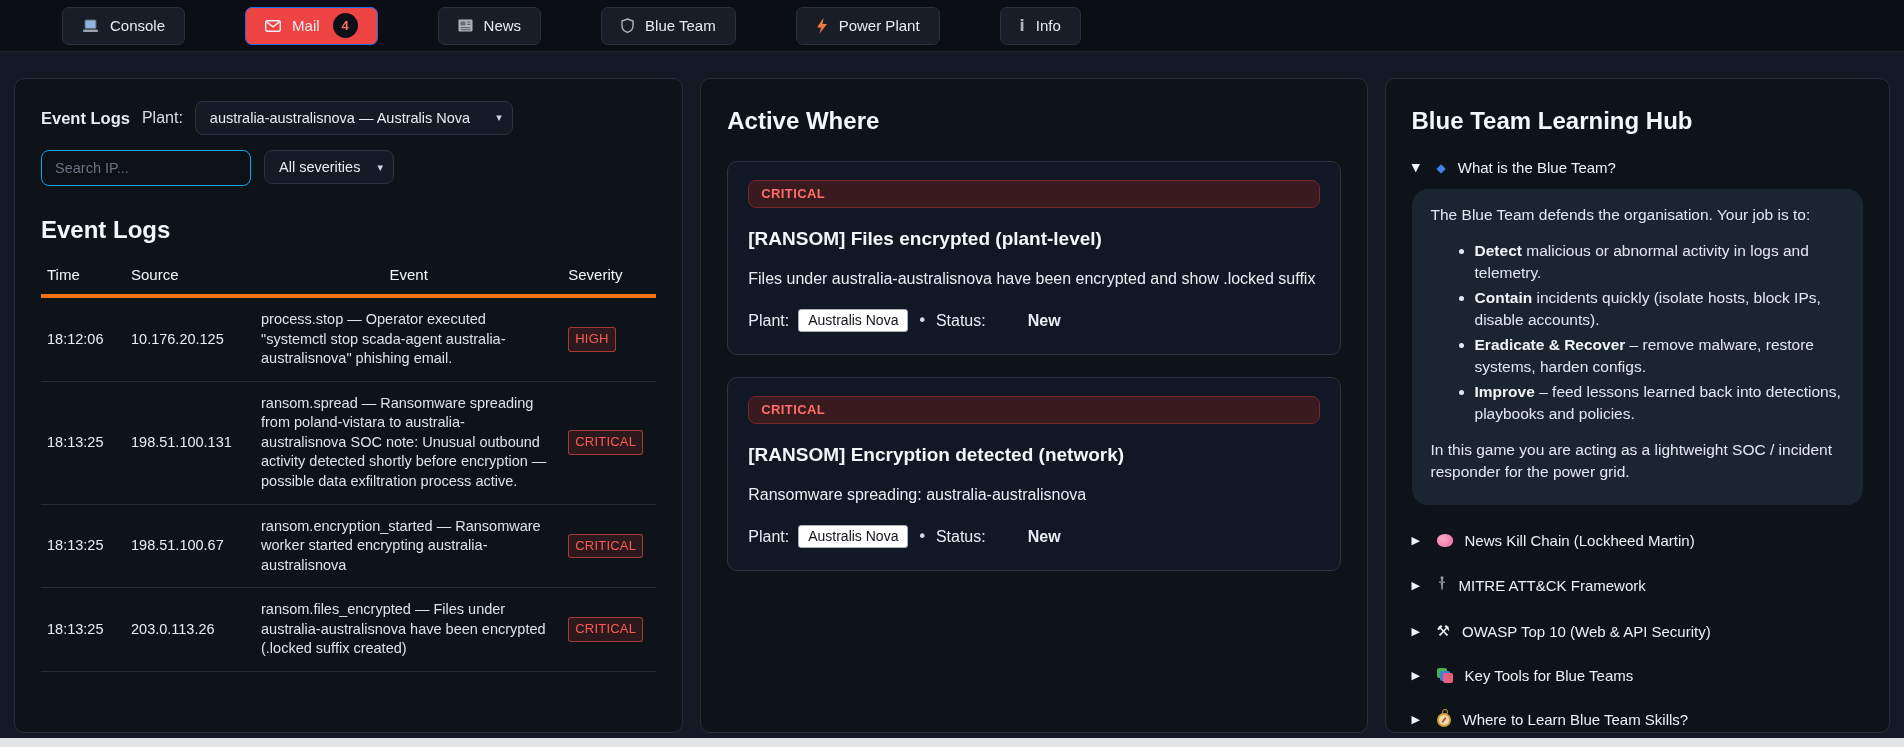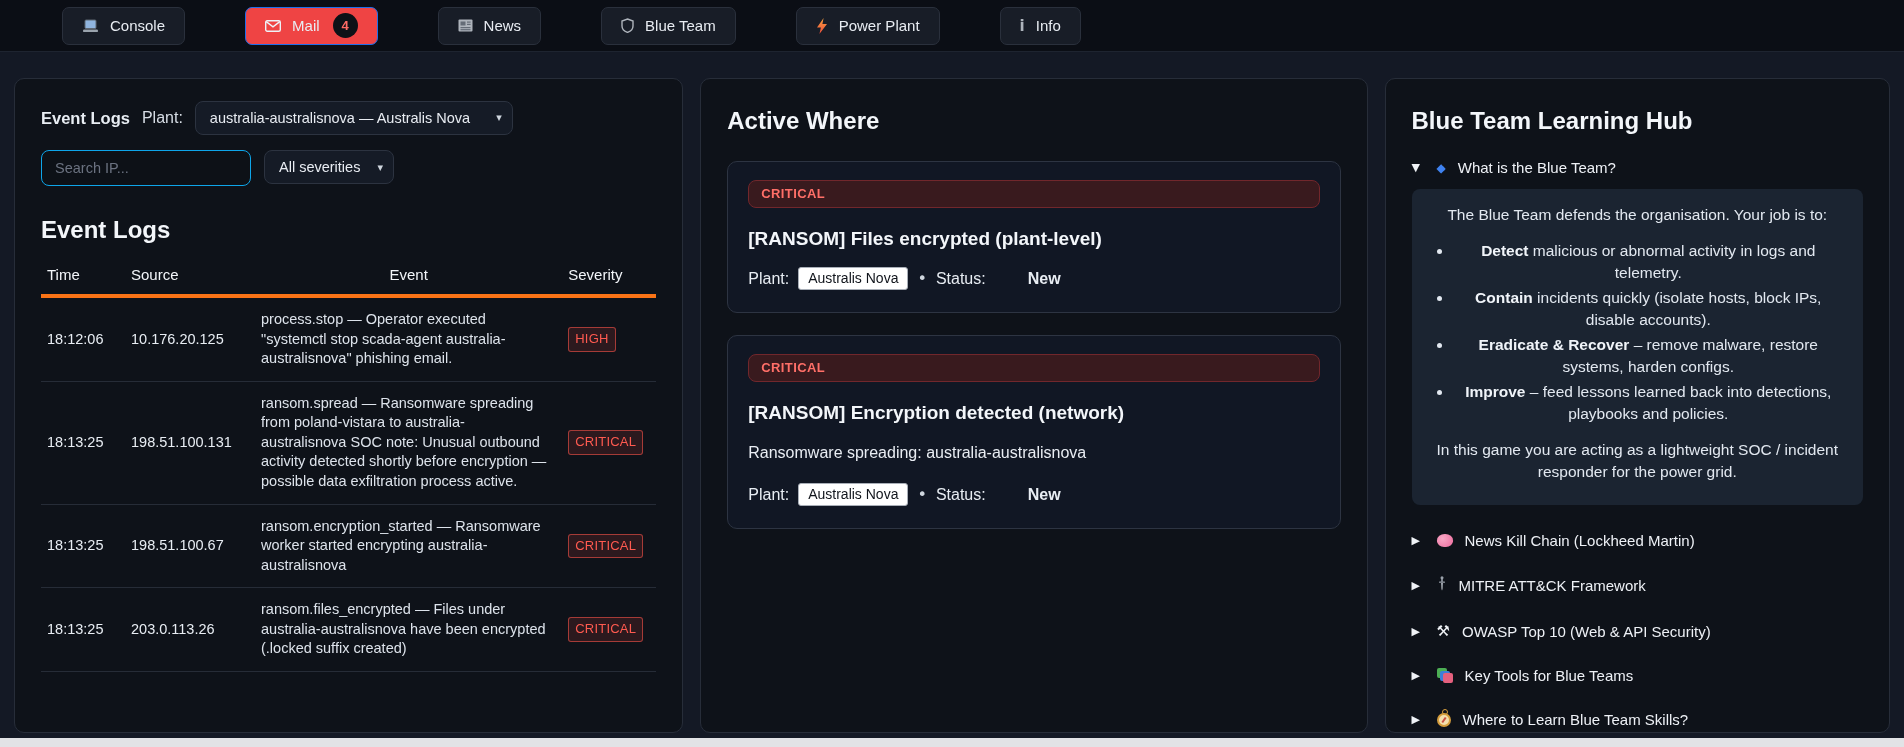--- a/index.html
+++ b/index.html
@@ -113,25 +113,25 @@
 
   
   .hub-h { margin-bottom: 24px; }
   .hub-row { display: flex; align-items: center; gap: 12px; cursor: pointer; }
   .hub-row .tri { font-size: 11px; color: #f0f3f7; width: 13px; }
   .hub-row .hlabel { font-size: 15px; color: #eef1f6; }
   .hub-row.expanded { margin-bottom: 13px; }
   .hub-row.collapsed { margin-top: 27px; }
   .diamond { color: #3f82f0; font-size: 12px; }
   .hub-content {
-    background: #1b2431; border-radius: 8px; padding: 15px 19px 22px;
-    font-size: 15.5px; color: #e2e8f0; line-height: 1.42; margin-bottom: 6px; text-align: center;
+    background: #1b2431; border-radius: 16px; padding: 15px 19px 22px;
+    font-size: 15.5px; color: #e2e8f0; line-height: 1.42; margin-bottom: 6px;
   }
   .hub-content p.intro { margin-bottom: 14px; }
-  .hub-content ul { margin: 0 0 14px 22px; }
+  .hub-content ul { margin: 0 0 14px 44px; }
   .hub-content li { margin-bottom: 3px; }
   .hub-content li strong { font-weight: 700; color: #f0f4f9; }
 
   
   .brain-icon {
     width: 16px; height: 13px; border-radius: 48% 48% 44% 44%;
     background: radial-gradient(circle at 35% 35%, #f9a8c6, #ec6b9d);
     display: inline-block;
   }
   .tools-glyph { color: #f0f3f7; font-size: 15px; }
@@ -285,20 +285,21 @@
       </tbody>
     </table>
   </section>
 
   <section class="panel panel-middle">
     <h2 class="panel-h alerts-h">Active Where</h2>
 
     <article class="alert-card">
       <div class="critical-strip">CRITICAL</div>
       <h3 class="alert-title">[RANSOM] Files encrypted (plant-level)</h3>
+      <p class="alert-desc">Files under australia-australisnova have been encrypted and show .locked suffix</p>
       <div class="alert-meta">
         <span>Plant:</span>
         <span class="chip">Australis Nova</span>
         <span class="meta-sep glyph">•</span>
         <span>Status:</span>
         <strong class="status-word">New</strong>
       </div>
     </article>
 
     <article class="alert-card">

